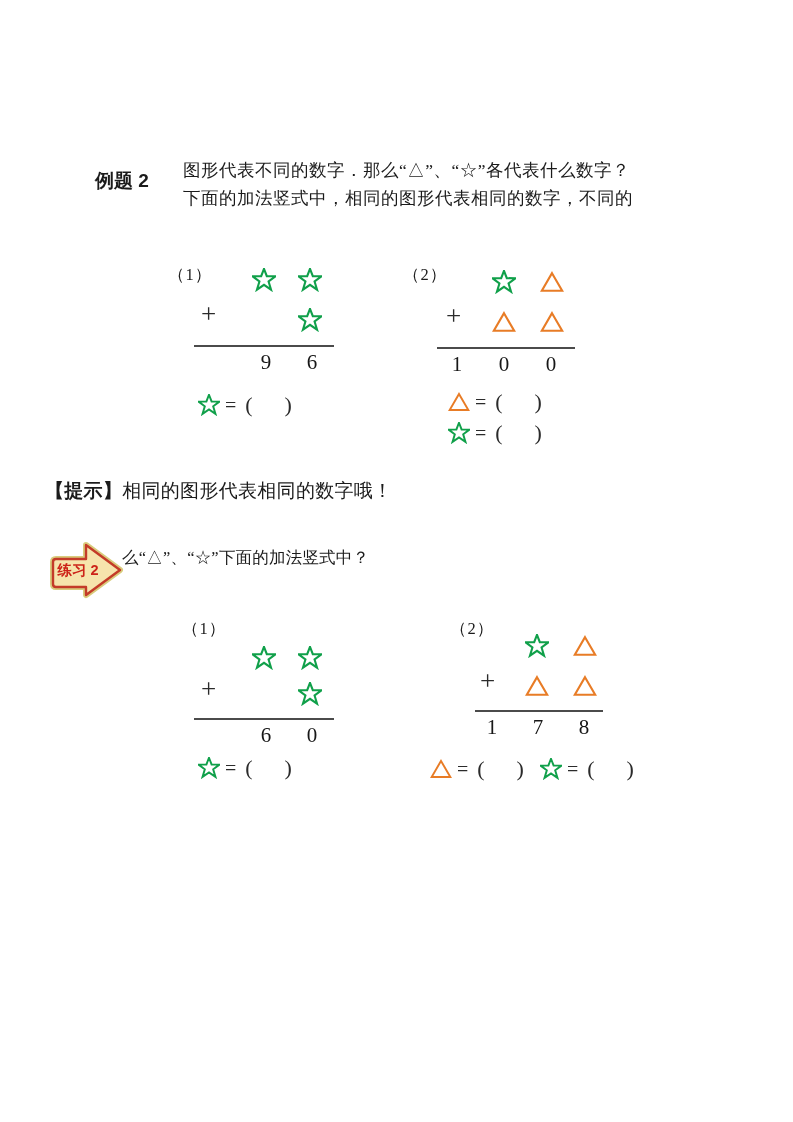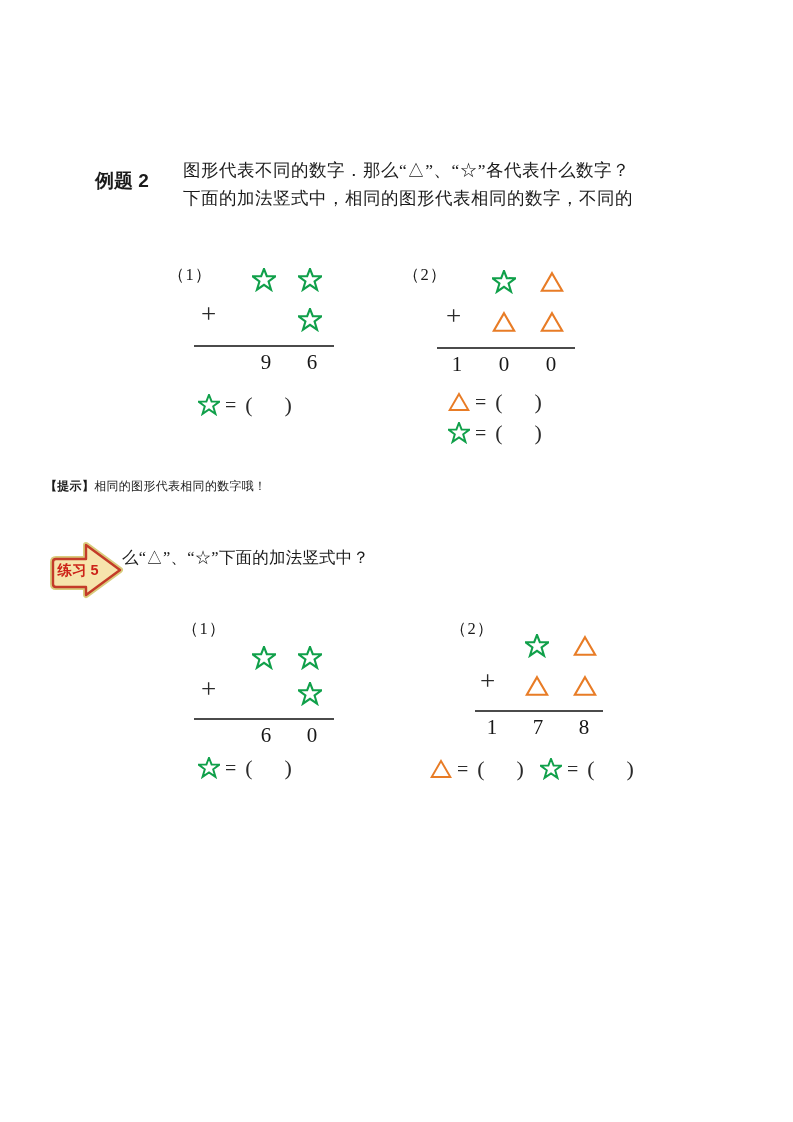--- a/index.html
+++ b/index.html
@@ -23,21 +23,21 @@
   .plus { position:absolute; font-size:27px; line-height:1; color:#2b2b2b; }
   .sumline { position:absolute; height:2px; background:#4b4b4b; }
   .digit { position:absolute; width:24px; text-align:center; font-size:21px; color:#171717; }
 
   .ansrow { position:absolute; display:flex; align-items:center; color:#2b2b2b; }
   .ansrow .eq { font-size:20px; margin:0 9px 0 5px; }
   .ansrow .po { font-size:22px; margin-right:32px; }
   .ansrow .pc { font-size:22px; }
   .ansrow .spacer { display:inline-block; width:16px; }
 
-  .hint { position:absolute; font-size:12px; letter-spacing:0.3px; white-space:nowrap; }
+  .hint { position:absolute; font-size:19px; letter-spacing:0.3px; white-space:nowrap; }
   .hint .hl { font-weight:bold; font-family:"Liberation Sans", sans-serif; }
 
   .badge { position:absolute; width:74px; height:60px; }
   .badge-text {
     position:absolute; left:5px; top:22px; width:46px; text-align:center;
     font-family:"Liberation Sans", sans-serif; font-weight:bold;
     font-size:14.5px; color:#CC2218; white-space:nowrap;
   }
 </style>
 </head>
@@ -146,21 +146,21 @@
 
   <div class="hint" style="left:45px; top:478px;">
     <span class="hl">【提示】</span><span>相同的图形代表相同的数字哦！</span>
   </div>
 
   <div class="badge" style="left:50px; top:539px;">
     <svg width="74" height="60" viewBox="0 0 74 60">
       <path d="M6,20 H36 V6 L70,31 L36,56 V48 H6 Q3,48 3,45 V23 Q3,20 6,20 Z" fill="none" stroke="#D9CC7D" stroke-width="6" stroke-linejoin="round"></path>
       <path d="M6,20 H36 V6 L70,31 L36,56 V48 H6 Q3,48 3,45 V23 Q3,20 6,20 Z" fill="#F6E4AC" stroke="#C43B28" stroke-width="2.4" stroke-linejoin="round"></path>
     </svg>
-    <div class="badge-text">练习 5</div>
+    <div class="badge-text">练习 2</div>
   </div>
 
   <div class="abs qtext2" style="left:122px; top:543px;">
     <div>么“△”、“☆”下面的加法竖式中？</div>
   </div>
 
   <div class="prob" style="left:168px; top:616px; width:185px; height:180px;">
     <div class="plabel" style="left:14px; top:2px;">（1）</div>
     <span class="sym" style="left:84px; top:30px;">
       <svg class="shape green" width="24" height="24">

